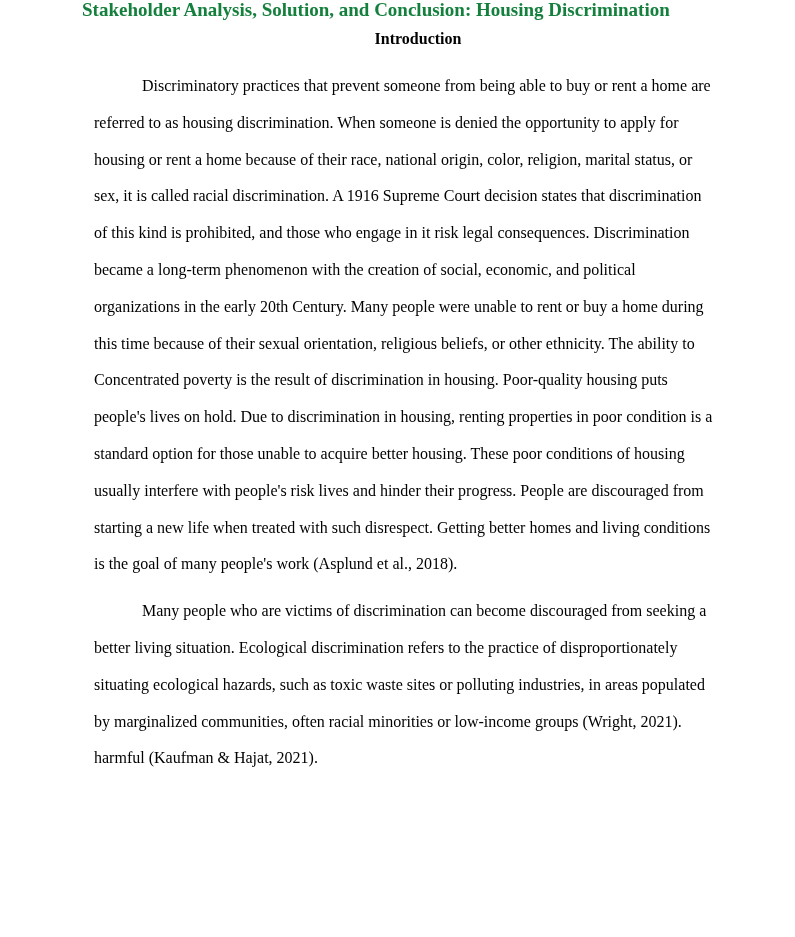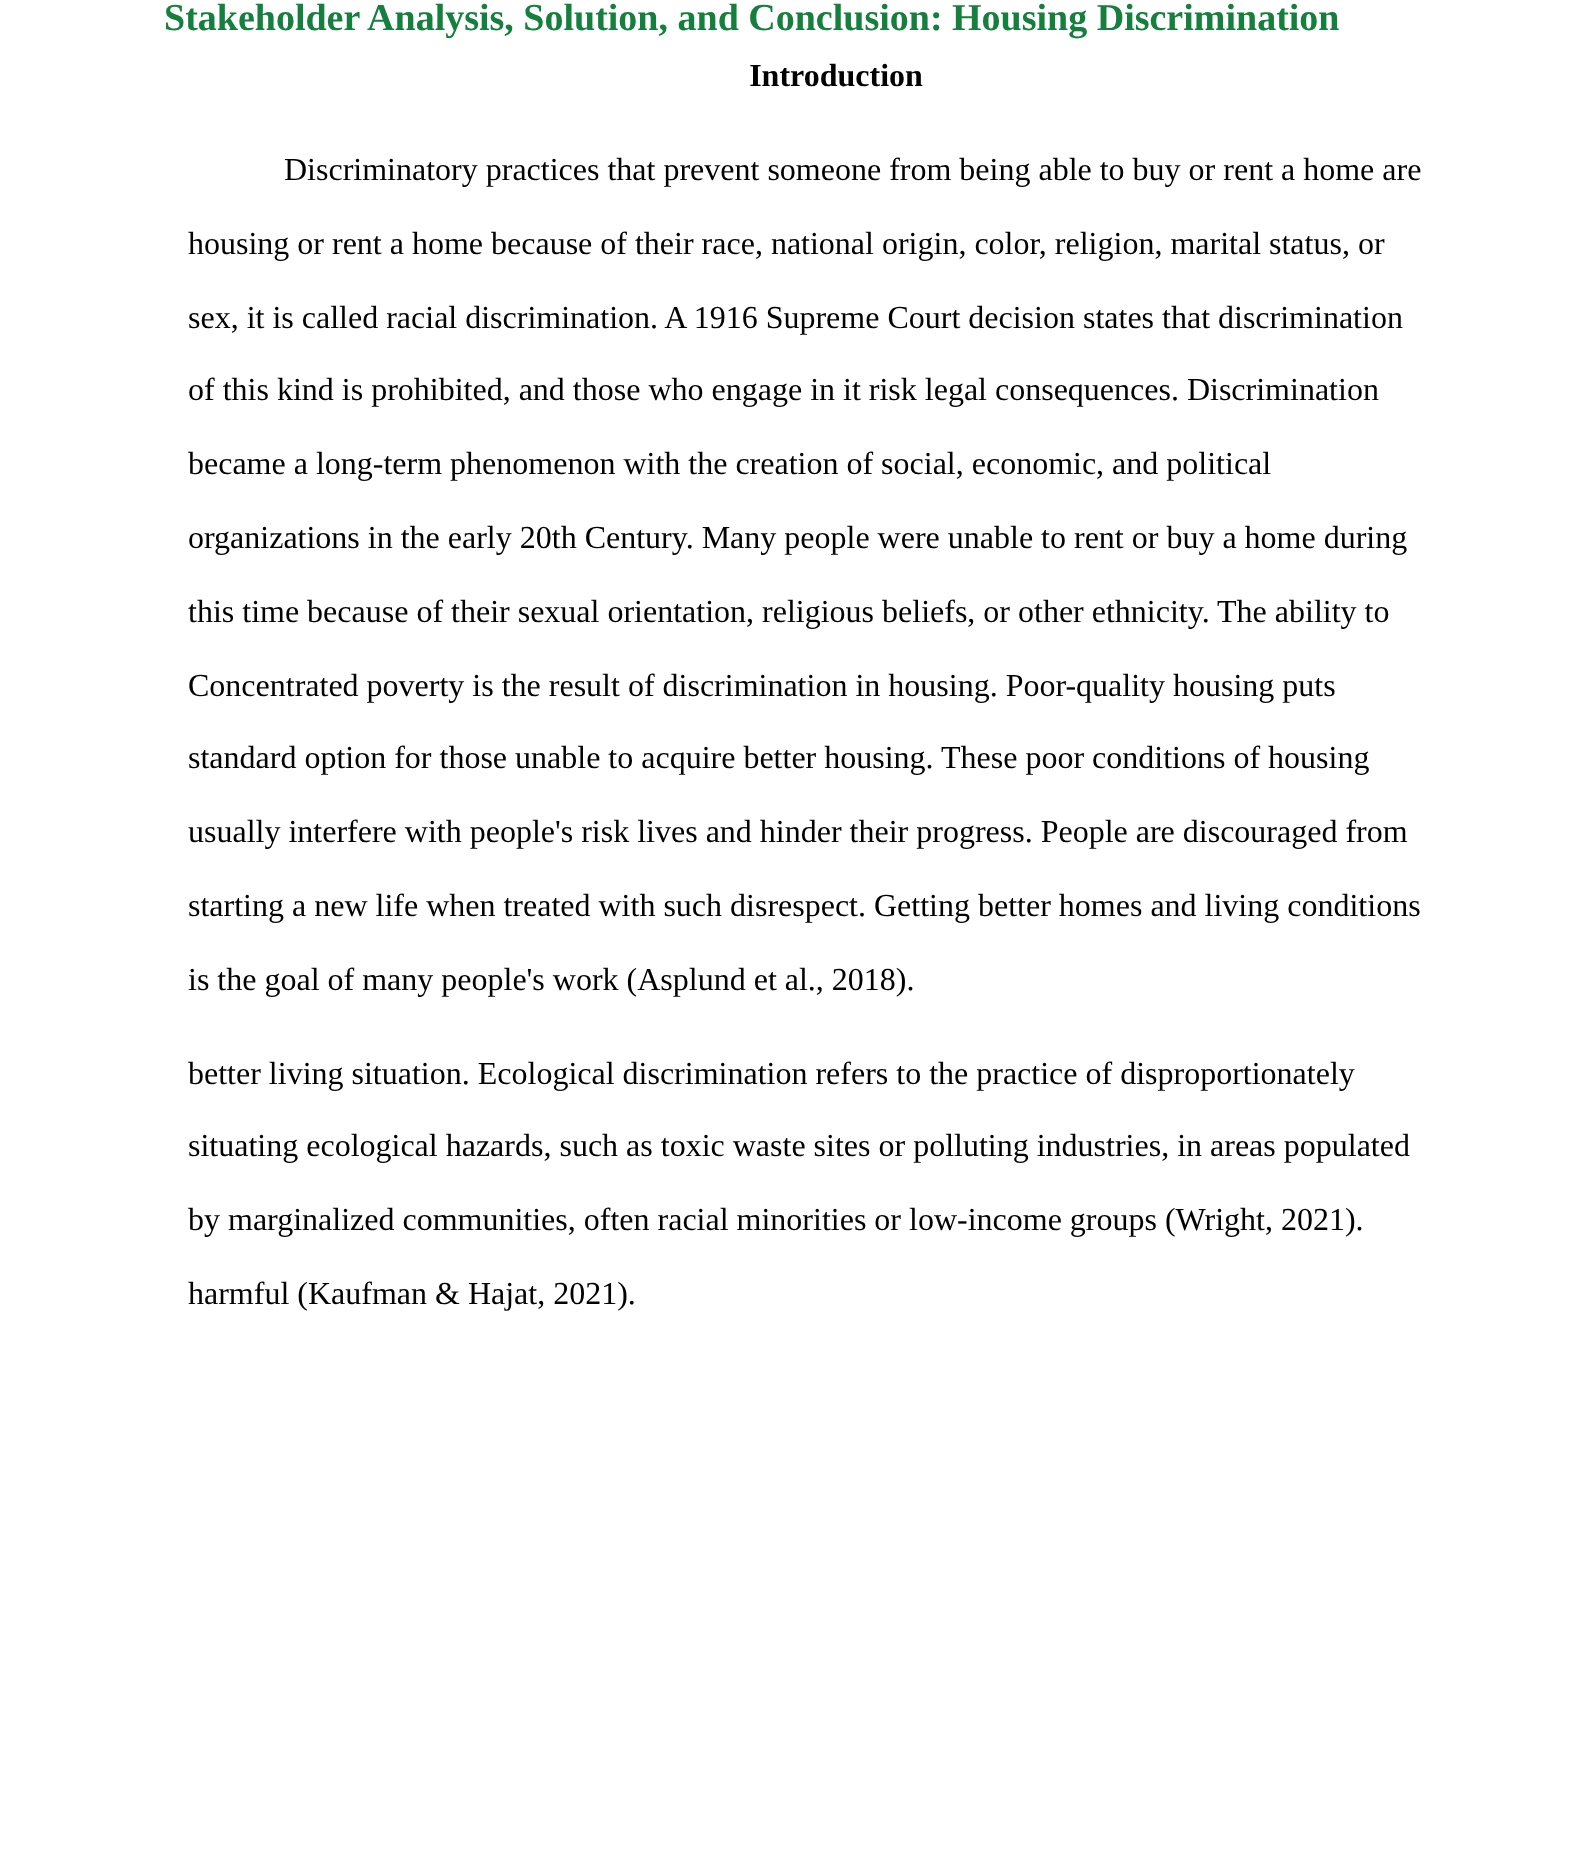--- a/index.html
+++ b/index.html
@@ -60,31 +60,34 @@
 </head>
 <body>
 
 <div class="header">Stakeholder Analysis, Solution, and Conclusion: Housing Discrimination</div>
 
 <div class="title">Introduction</div>
 
 <div class="body">
   <div class="para">
     <div class="line indent">Discriminatory practices that prevent someone from being able to buy or rent a home are</div>
+    <div class="line">referred to as housing discrimination. When someone is denied the opportunity to apply for</div>
     <div class="line">housing or rent a home because of their race, national origin, color, religion, marital status, or</div>
     <div class="line">sex, it is called racial discrimination. A 1916 Supreme Court decision states that discrimination</div>
     <div class="line">of this kind is prohibited, and those who engage in it risk legal consequences. Discrimination</div>
     <div class="line">became a long-term phenomenon with the creation of social, economic, and political</div>
     <div class="line">organizations in the early 20th Century. Many people were unable to rent or buy a home during</div>
     <div class="line">this time because of their sexual orientation, religious beliefs, or other ethnicity. The ability to</div>
     <div class="line">Concentrated poverty is the result of discrimination in housing. Poor-quality housing puts</div>
+    <div class="line">people's lives on hold. Due to discrimination in housing, renting properties in poor condition is a</div>
     <div class="line">standard option for those unable to acquire better housing. These poor conditions of housing</div>
     <div class="line">usually interfere with people's risk lives and hinder their progress. People are discouraged from</div>
     <div class="line">starting a new life when treated with such disrespect. Getting better homes and living conditions</div>
     <div class="line">is the goal of many people's work (Asplund et al., 2018).</div>
   </div>
   <div class="para">
+    <div class="line indent">Many people who are victims of discrimination can become discouraged from seeking a</div>
     <div class="line">better living situation. Ecological discrimination refers to the practice of disproportionately</div>
     <div class="line">situating ecological hazards, such as toxic waste sites or polluting industries, in areas populated</div>
     <div class="line">by marginalized communities, often racial minorities or low-income groups (Wright, 2021).</div>
     <div class="line">harmful (Kaufman &amp; Hajat, 2021).</div>
   </div>
 </div>
 
 </body></html>

